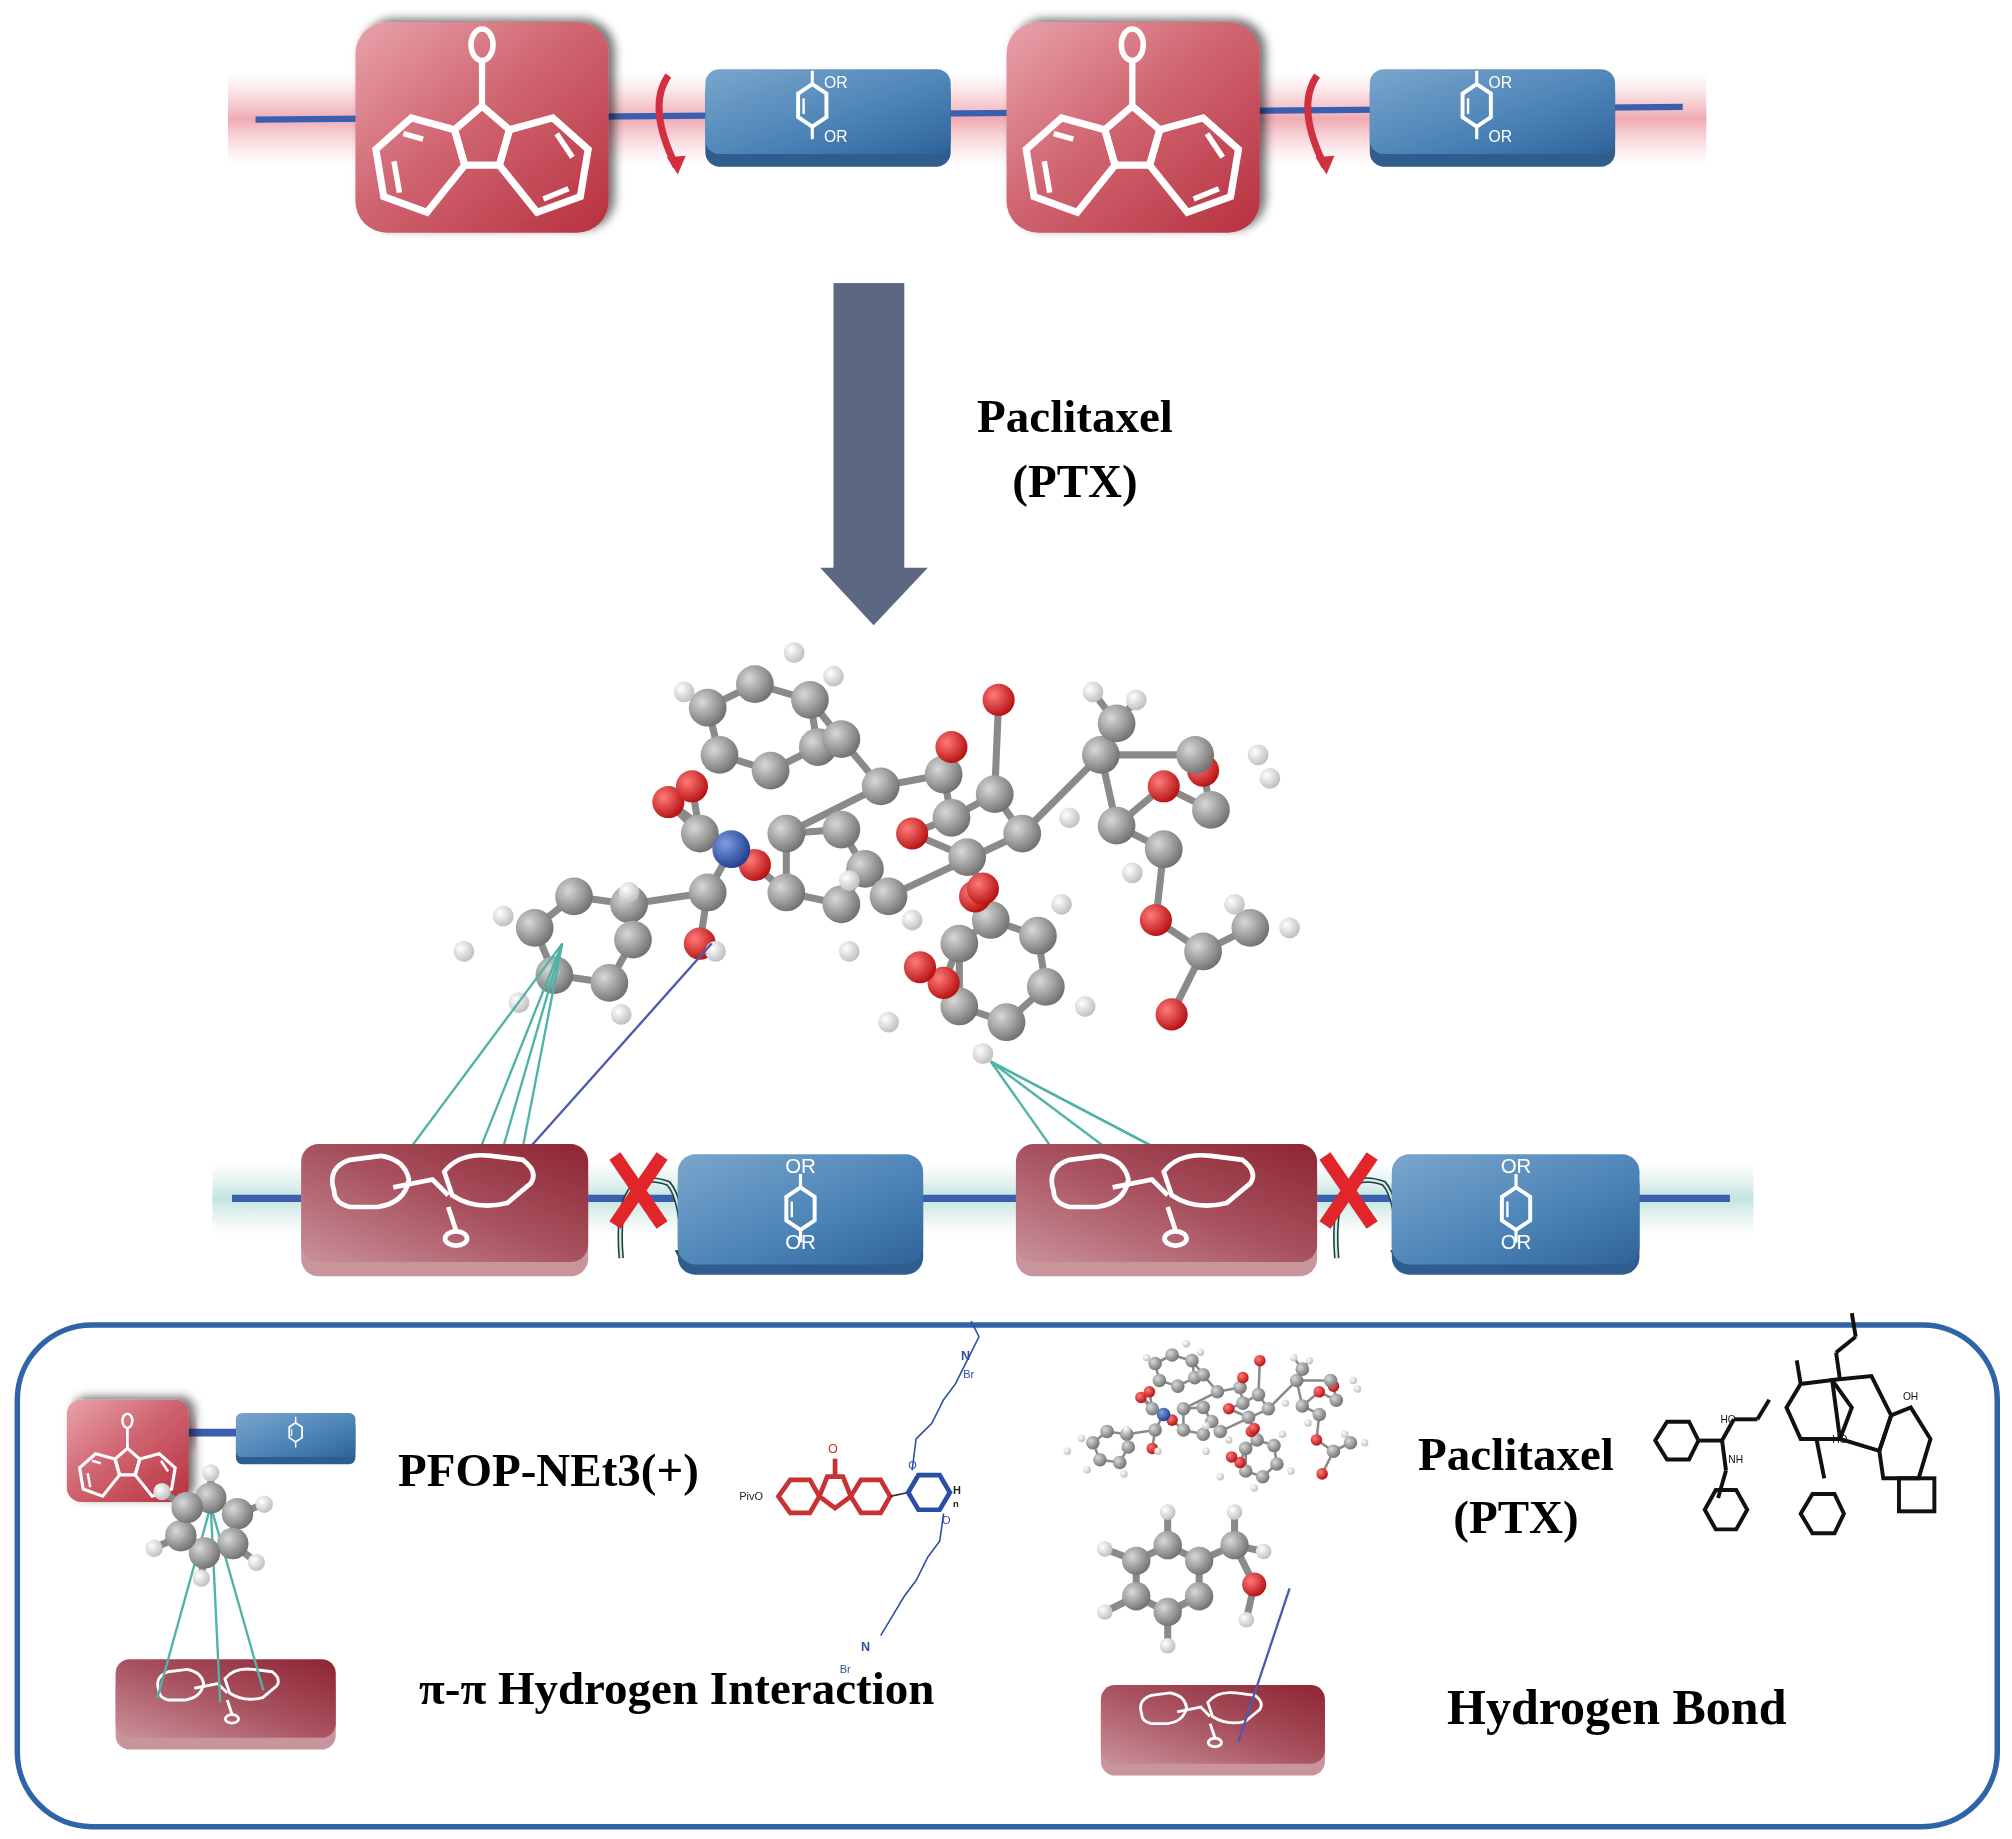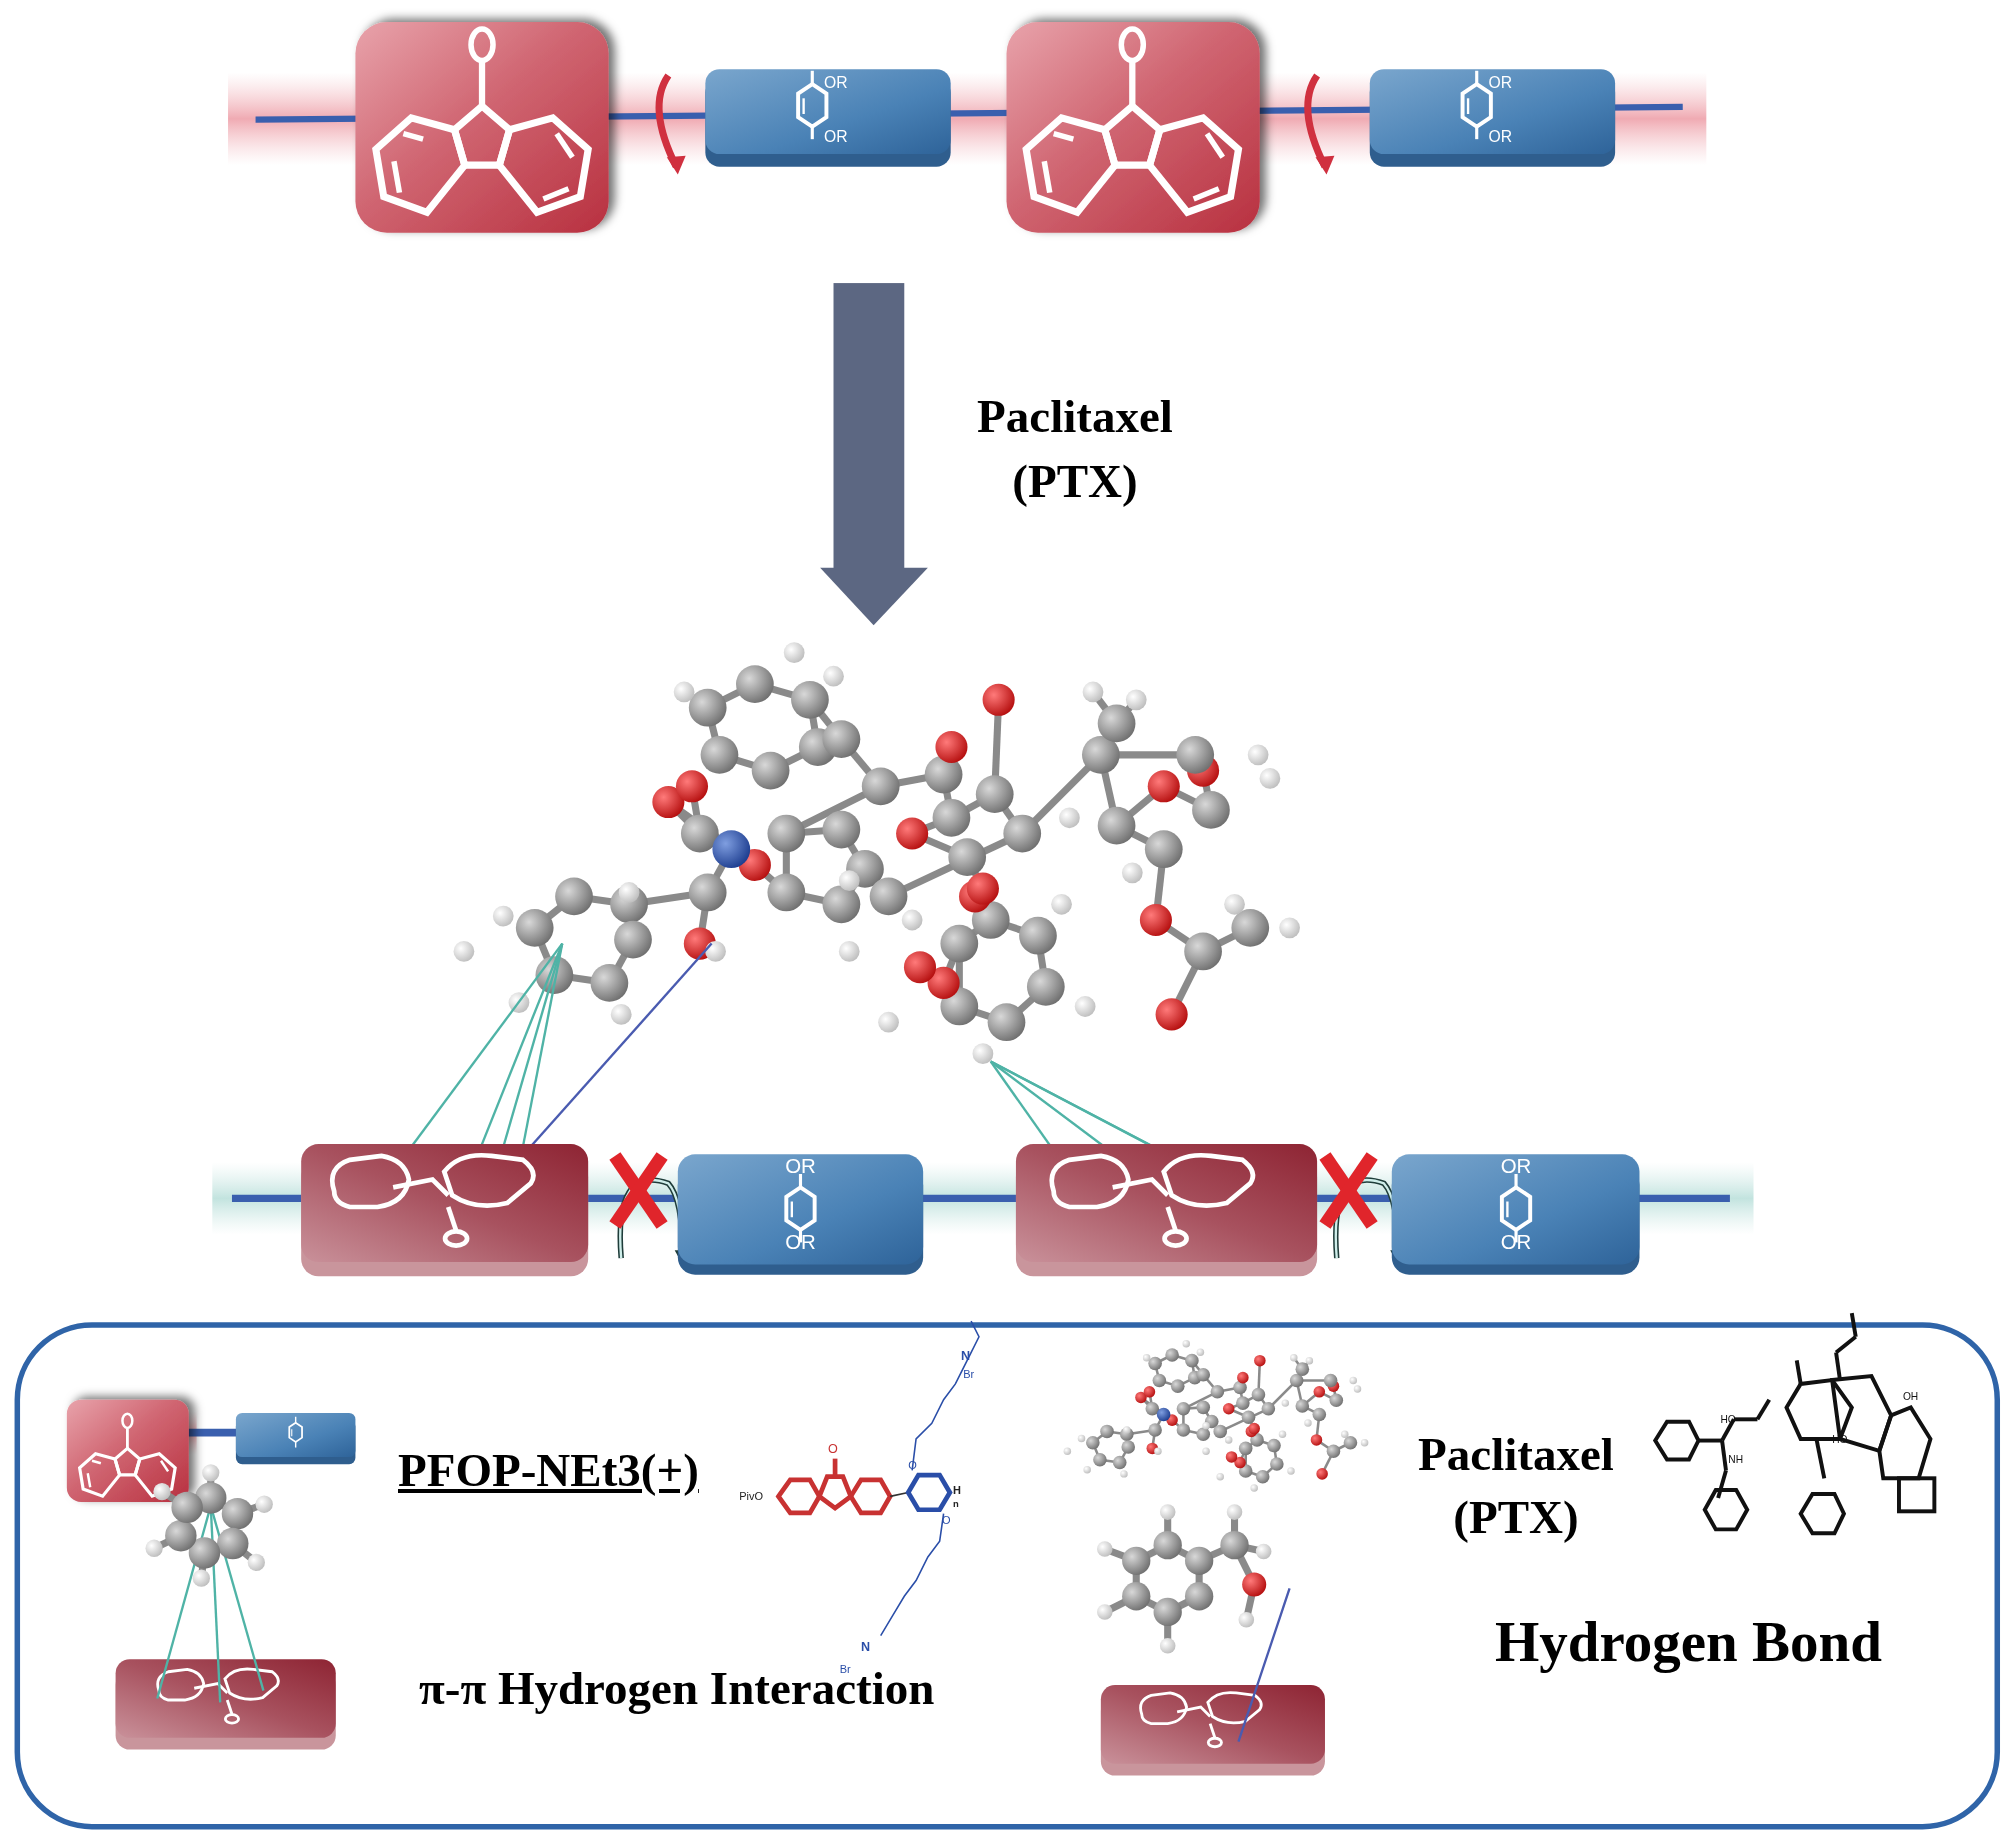--- a/index.html
+++ b/index.html
@@ -614,18 +614,18 @@
       <circle cx="1405" cy="2050" r="9.9" fill="url(#atomH)"></circle>
       <circle cx="1485" cy="2093" r="9.9" fill="url(#atomH)"></circle>
       <circle cx="1570" cy="1923" r="9.9" fill="url(#atomH)"></circle>
       <circle cx="1607" cy="1973" r="9.9" fill="url(#atomH)"></circle>
     </g>
 </svg>
 
 <div class="lbl ctr" style="left:1075px; top:393px; font-size:47px;">Paclitaxel</div>
 <div class="lbl ctr" style="left:1075px; top:458px; font-size:47px;">(PTX)</div>
 
-<div class="lbl" style="left:398px; top:1447px; font-size:47px;text-decoration:underline;">PFOP-NEt3(+)</div>
+<div class="lbl" style="left:398px; top:1447px; font-size:47px;">PFOP-NEt3(+)</div>
 <div class="lbl ctr" style="left:1516px; top:1431px; font-size:47px;">Paclitaxel</div>
 <div class="lbl ctr" style="left:1516px; top:1494px; font-size:47px;">(PTX)</div>
 <div class="lbl" style="left:419px; top:1665px; font-size:47px;">π-π Hydrogen Interaction</div>
-<div class="lbl" style="left:1447px; top:1613px; font-size:57px;margin-left:48px;">Hydrogen Bond</div>
+<div class="lbl" style="left:1447px; top:1682px; font-size:50px;">Hydrogen Bond</div>
 
 
 </body></html>

